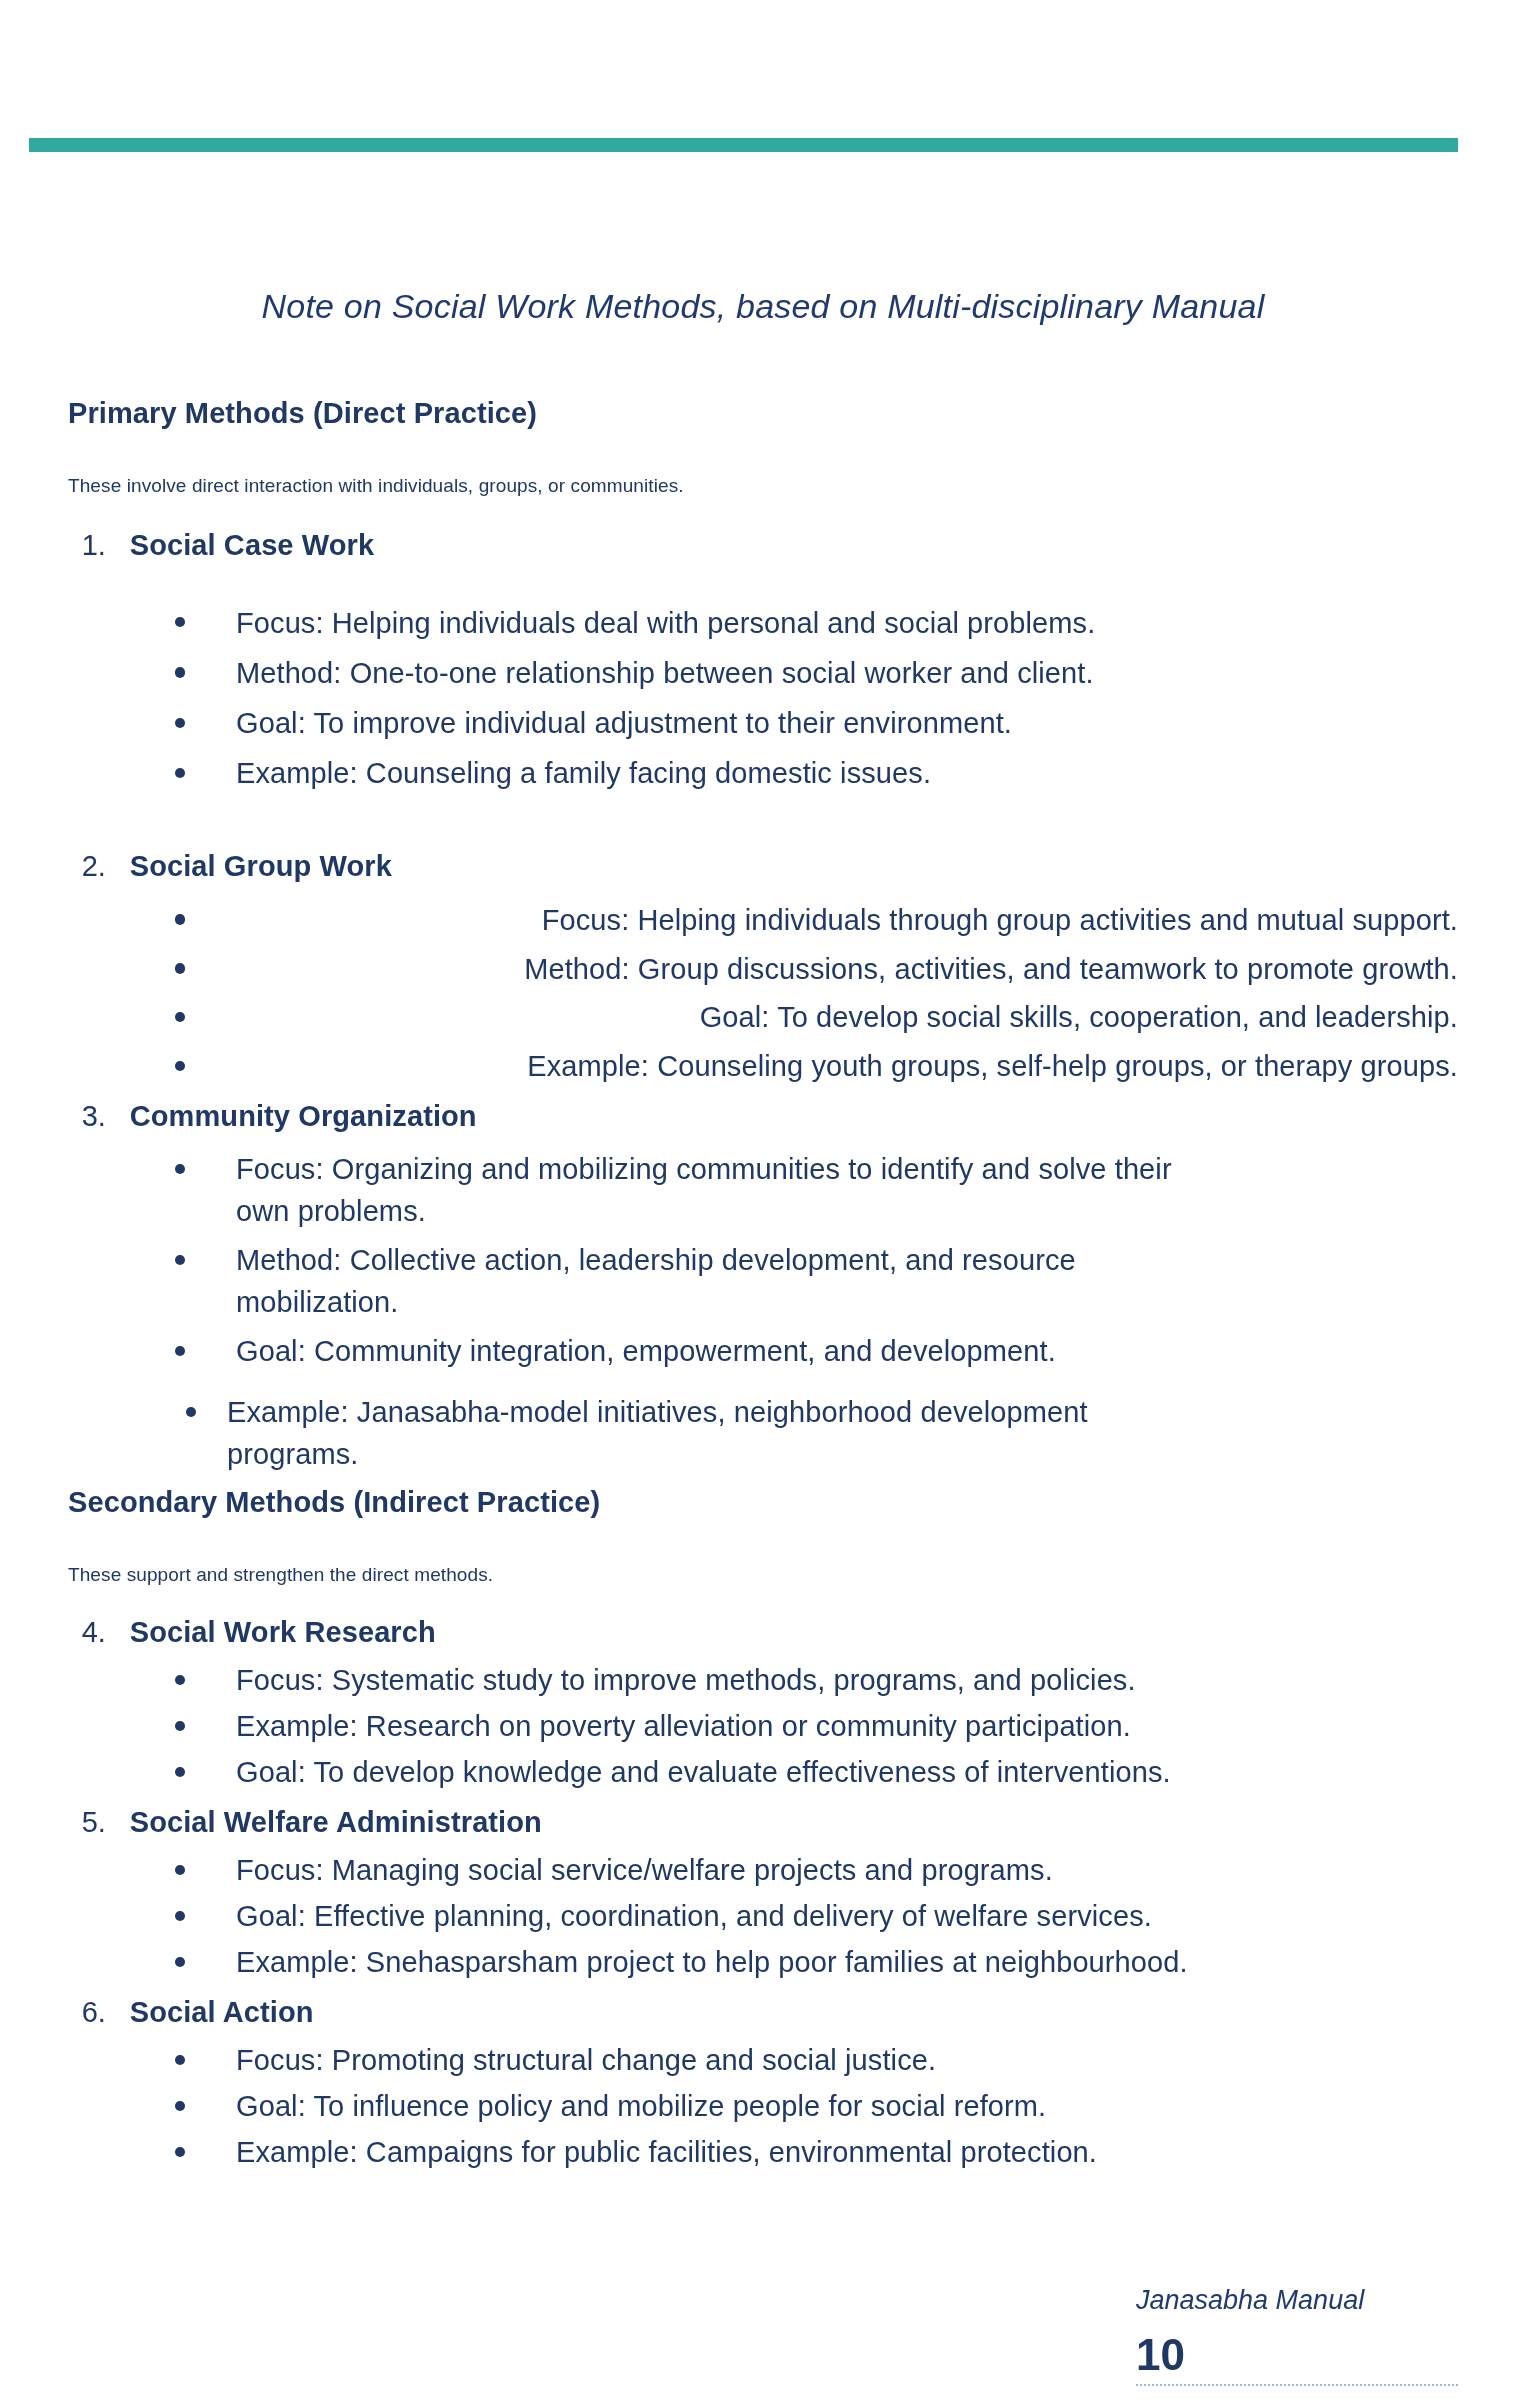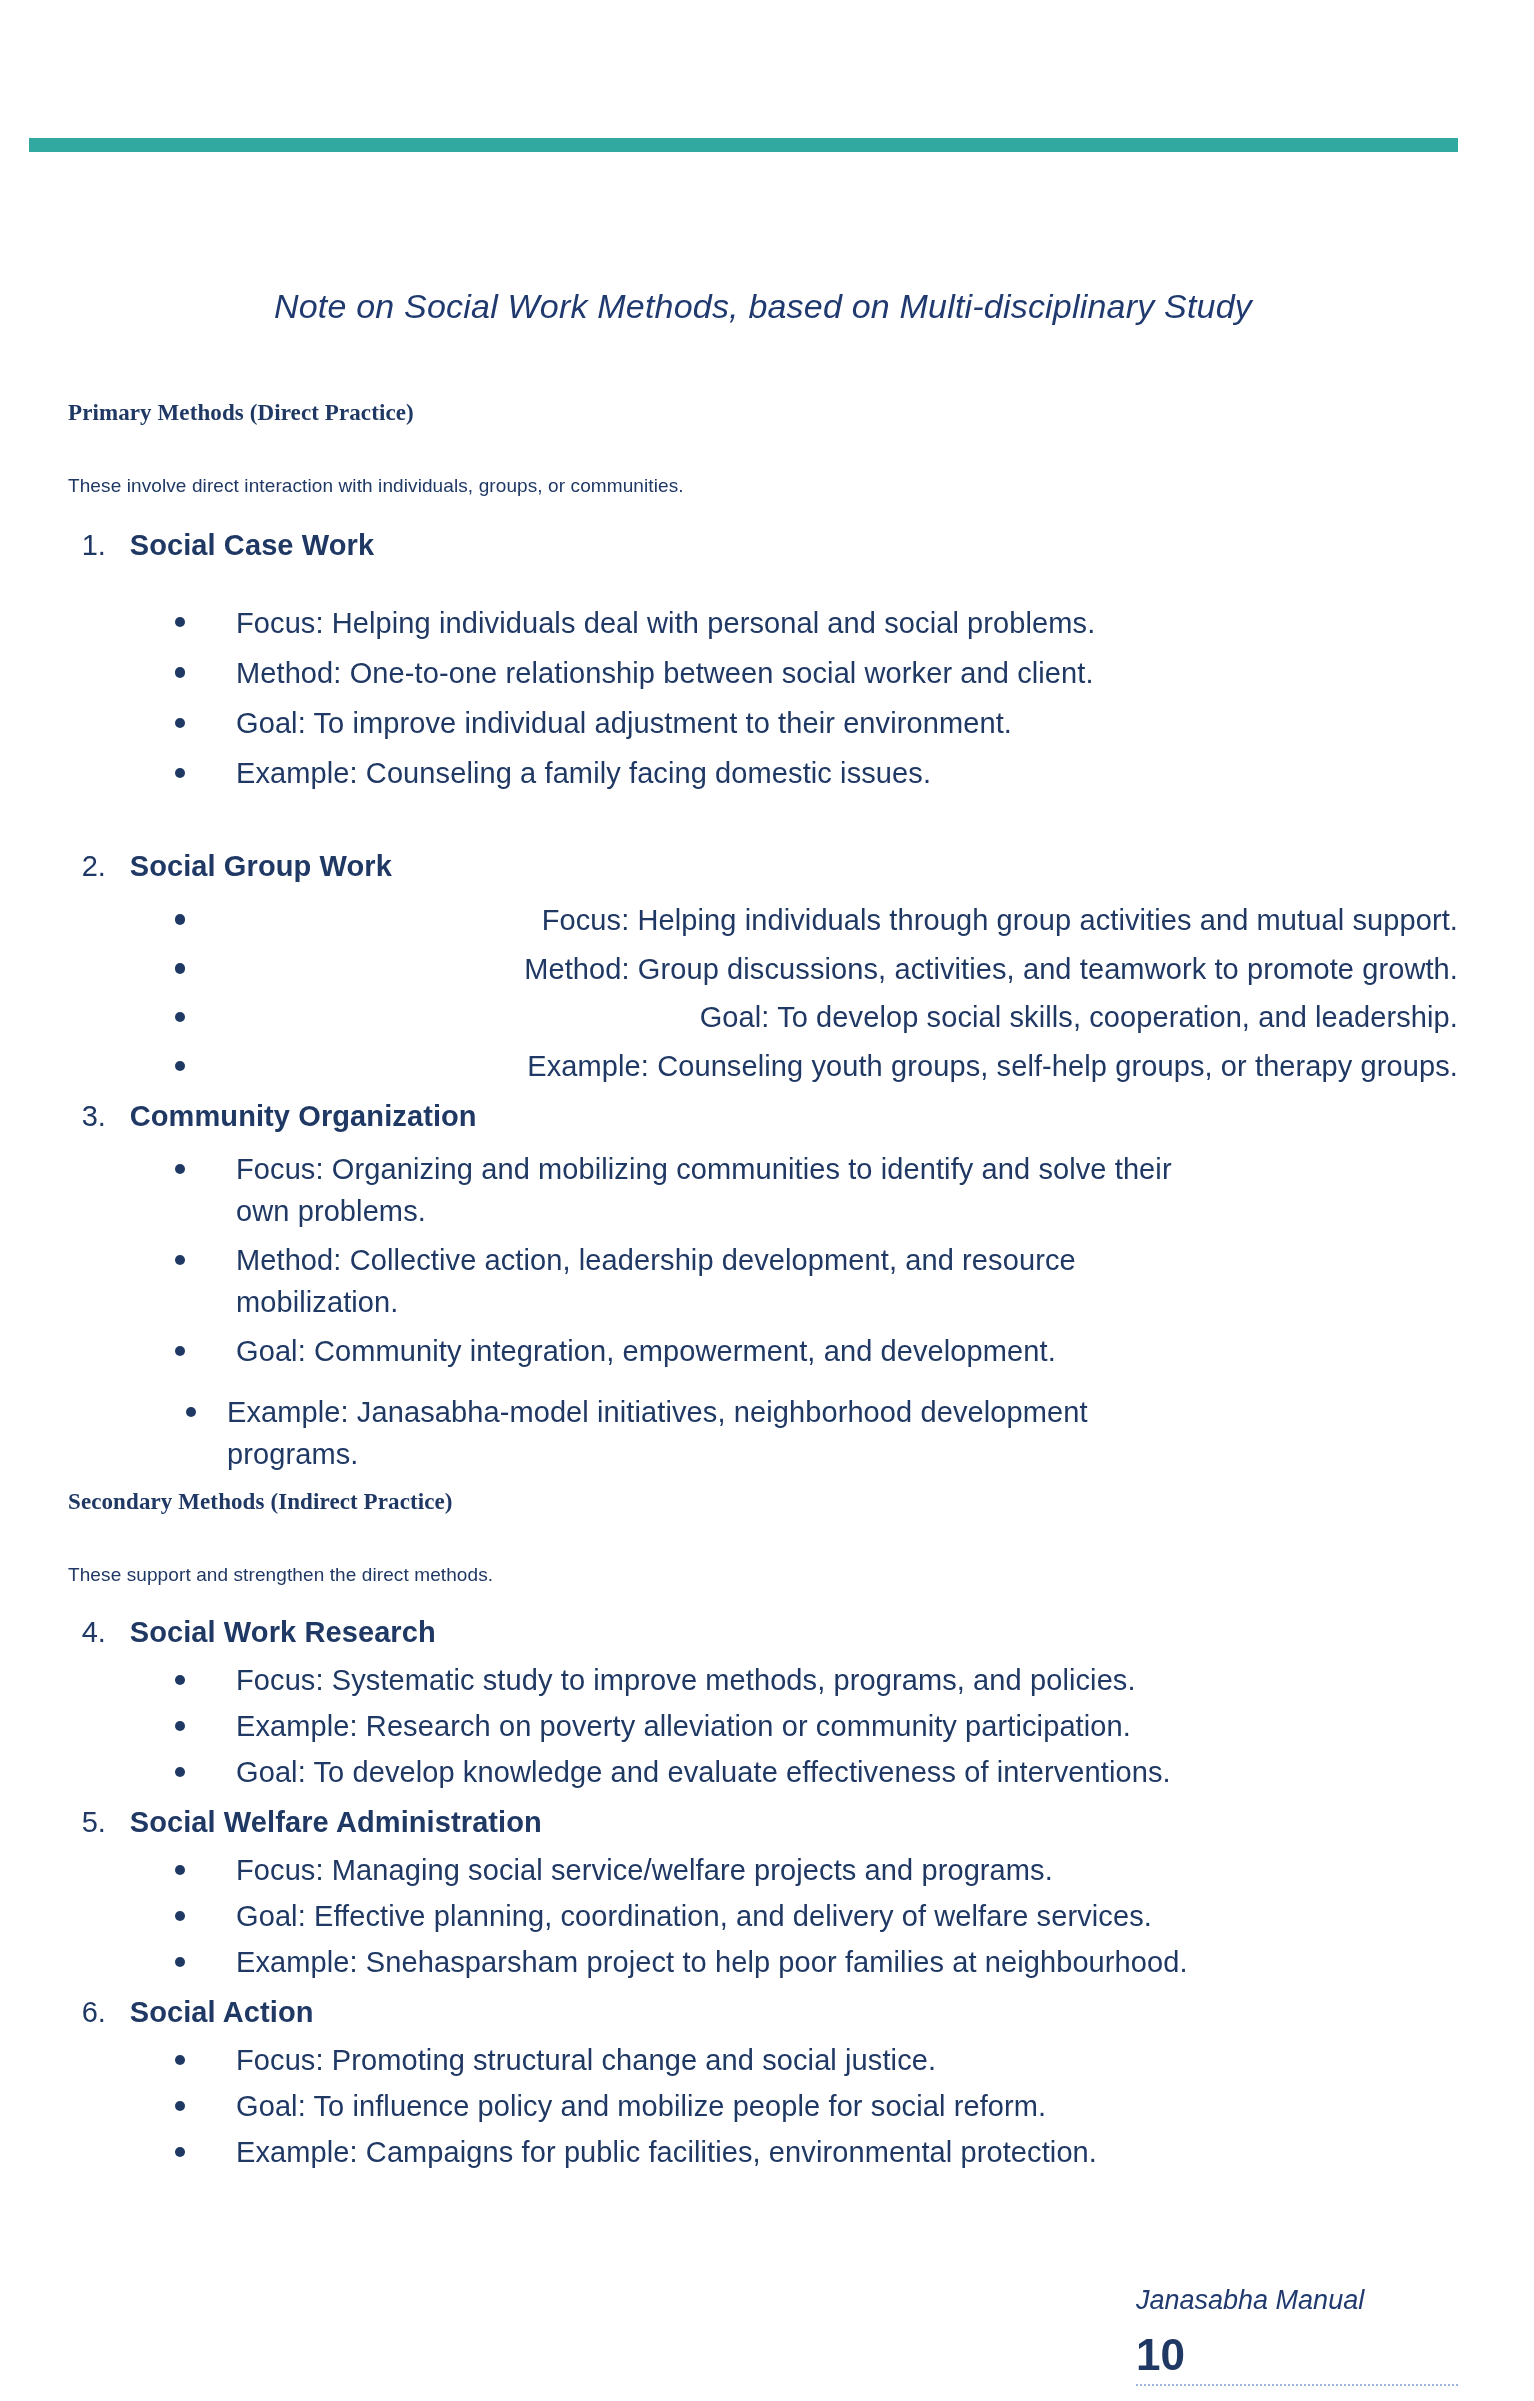--- a/index.html
+++ b/index.html
@@ -23,26 +23,25 @@
   }
   .doc-title{
     font-style:italic;
     font-size:34px;
     line-height:41px;
     text-align:center;
     letter-spacing:0.2px;
     color:#203a70;
   }
   .sec-heading{
-    font-size:23px;
+    font-size:29px;
     font-weight:bold;
     line-height:40px;
     letter-spacing:0.1px;
     margin:0;
-    font-family:Liberation Serif, serif;
   }
   .heading-primary{margin-top:66px;}
   .heading-secondary{margin-top:3px;}
   .intro{
     font-size:19px;
     line-height:38px;
     margin-top:34px;
     letter-spacing:0.1px;
   }
   .num-item{
@@ -126,21 +125,21 @@
 </style>
 </head>
 <body>
 
 <div class="page">
 
   <div class="top-bar"></div>
 
   <div class="content">
 
-    <div class="doc-title">Note on Social Work Methods, based on Multi-disciplinary Study</div>
+    <div class="doc-title">Note on Social Work Methods, based on Multi-disciplinary Manual</div>
 
     <div class="sec-heading heading-primary">Primary Methods (Direct Practice)</div>
     <div class="intro">These involve direct interaction with individuals, groups, or communities.</div>
 
     <div class="section s1">
       <div class="num-item">
         <span class="num">1.</span>
         <span class="item-title">Social Case Work</span>
       </div>
       <ul class="bullets">

